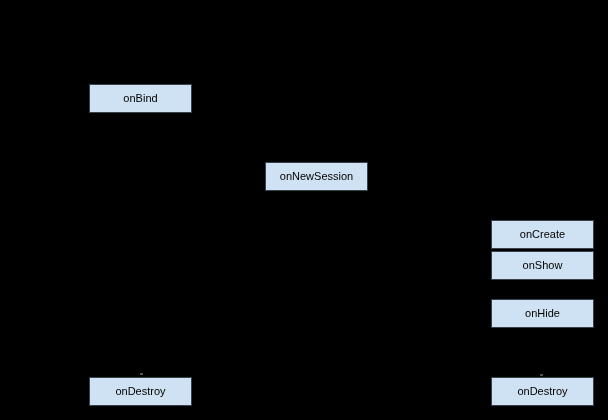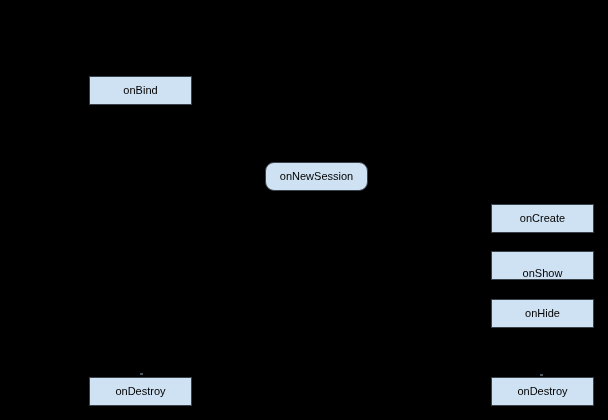--- a/index.html
+++ b/index.html
@@ -26,25 +26,25 @@
     align-items: center;
     justify-content: center;
   }
   .node span {
     font-size: 11px;
     line-height: 11px;
     color: var(--node-text, #000000);
     white-space: nowrap;
   }
   
-  .pos-onbind       { left: 89px;  top: 76px;  }
+  .pos-onbind       { left: 89px;  top: 84px;  }
   .pos-onready      { left: 89px;  top: 120px; }
-  .pos-onnewsession { left: 265px; top: 162px; border-radius: 9px; }
-  .pos-oncreate     { left: 491px; top: 204px; }
-  .pos-onshow       { left: 491px; top: 251px; align-items: flex-end; }
+  .pos-onnewsession { left: 265px; top: 162px; }
+  .pos-oncreate     { left: 491px; top: 220px; }
+  .pos-onshow       { left: 491px; top: 251px; }
   .pos-onhide       { left: 491px; top: 299px; }
   .pos-onshutdown   { left: 89px;  top: 377px; }
   .pos-ondestroy    { left: 491px; top: 377px; }
   
   .speck {
     position: absolute;
     width: 3px;
     height: 2px;
     background: #4a545c;
   }

